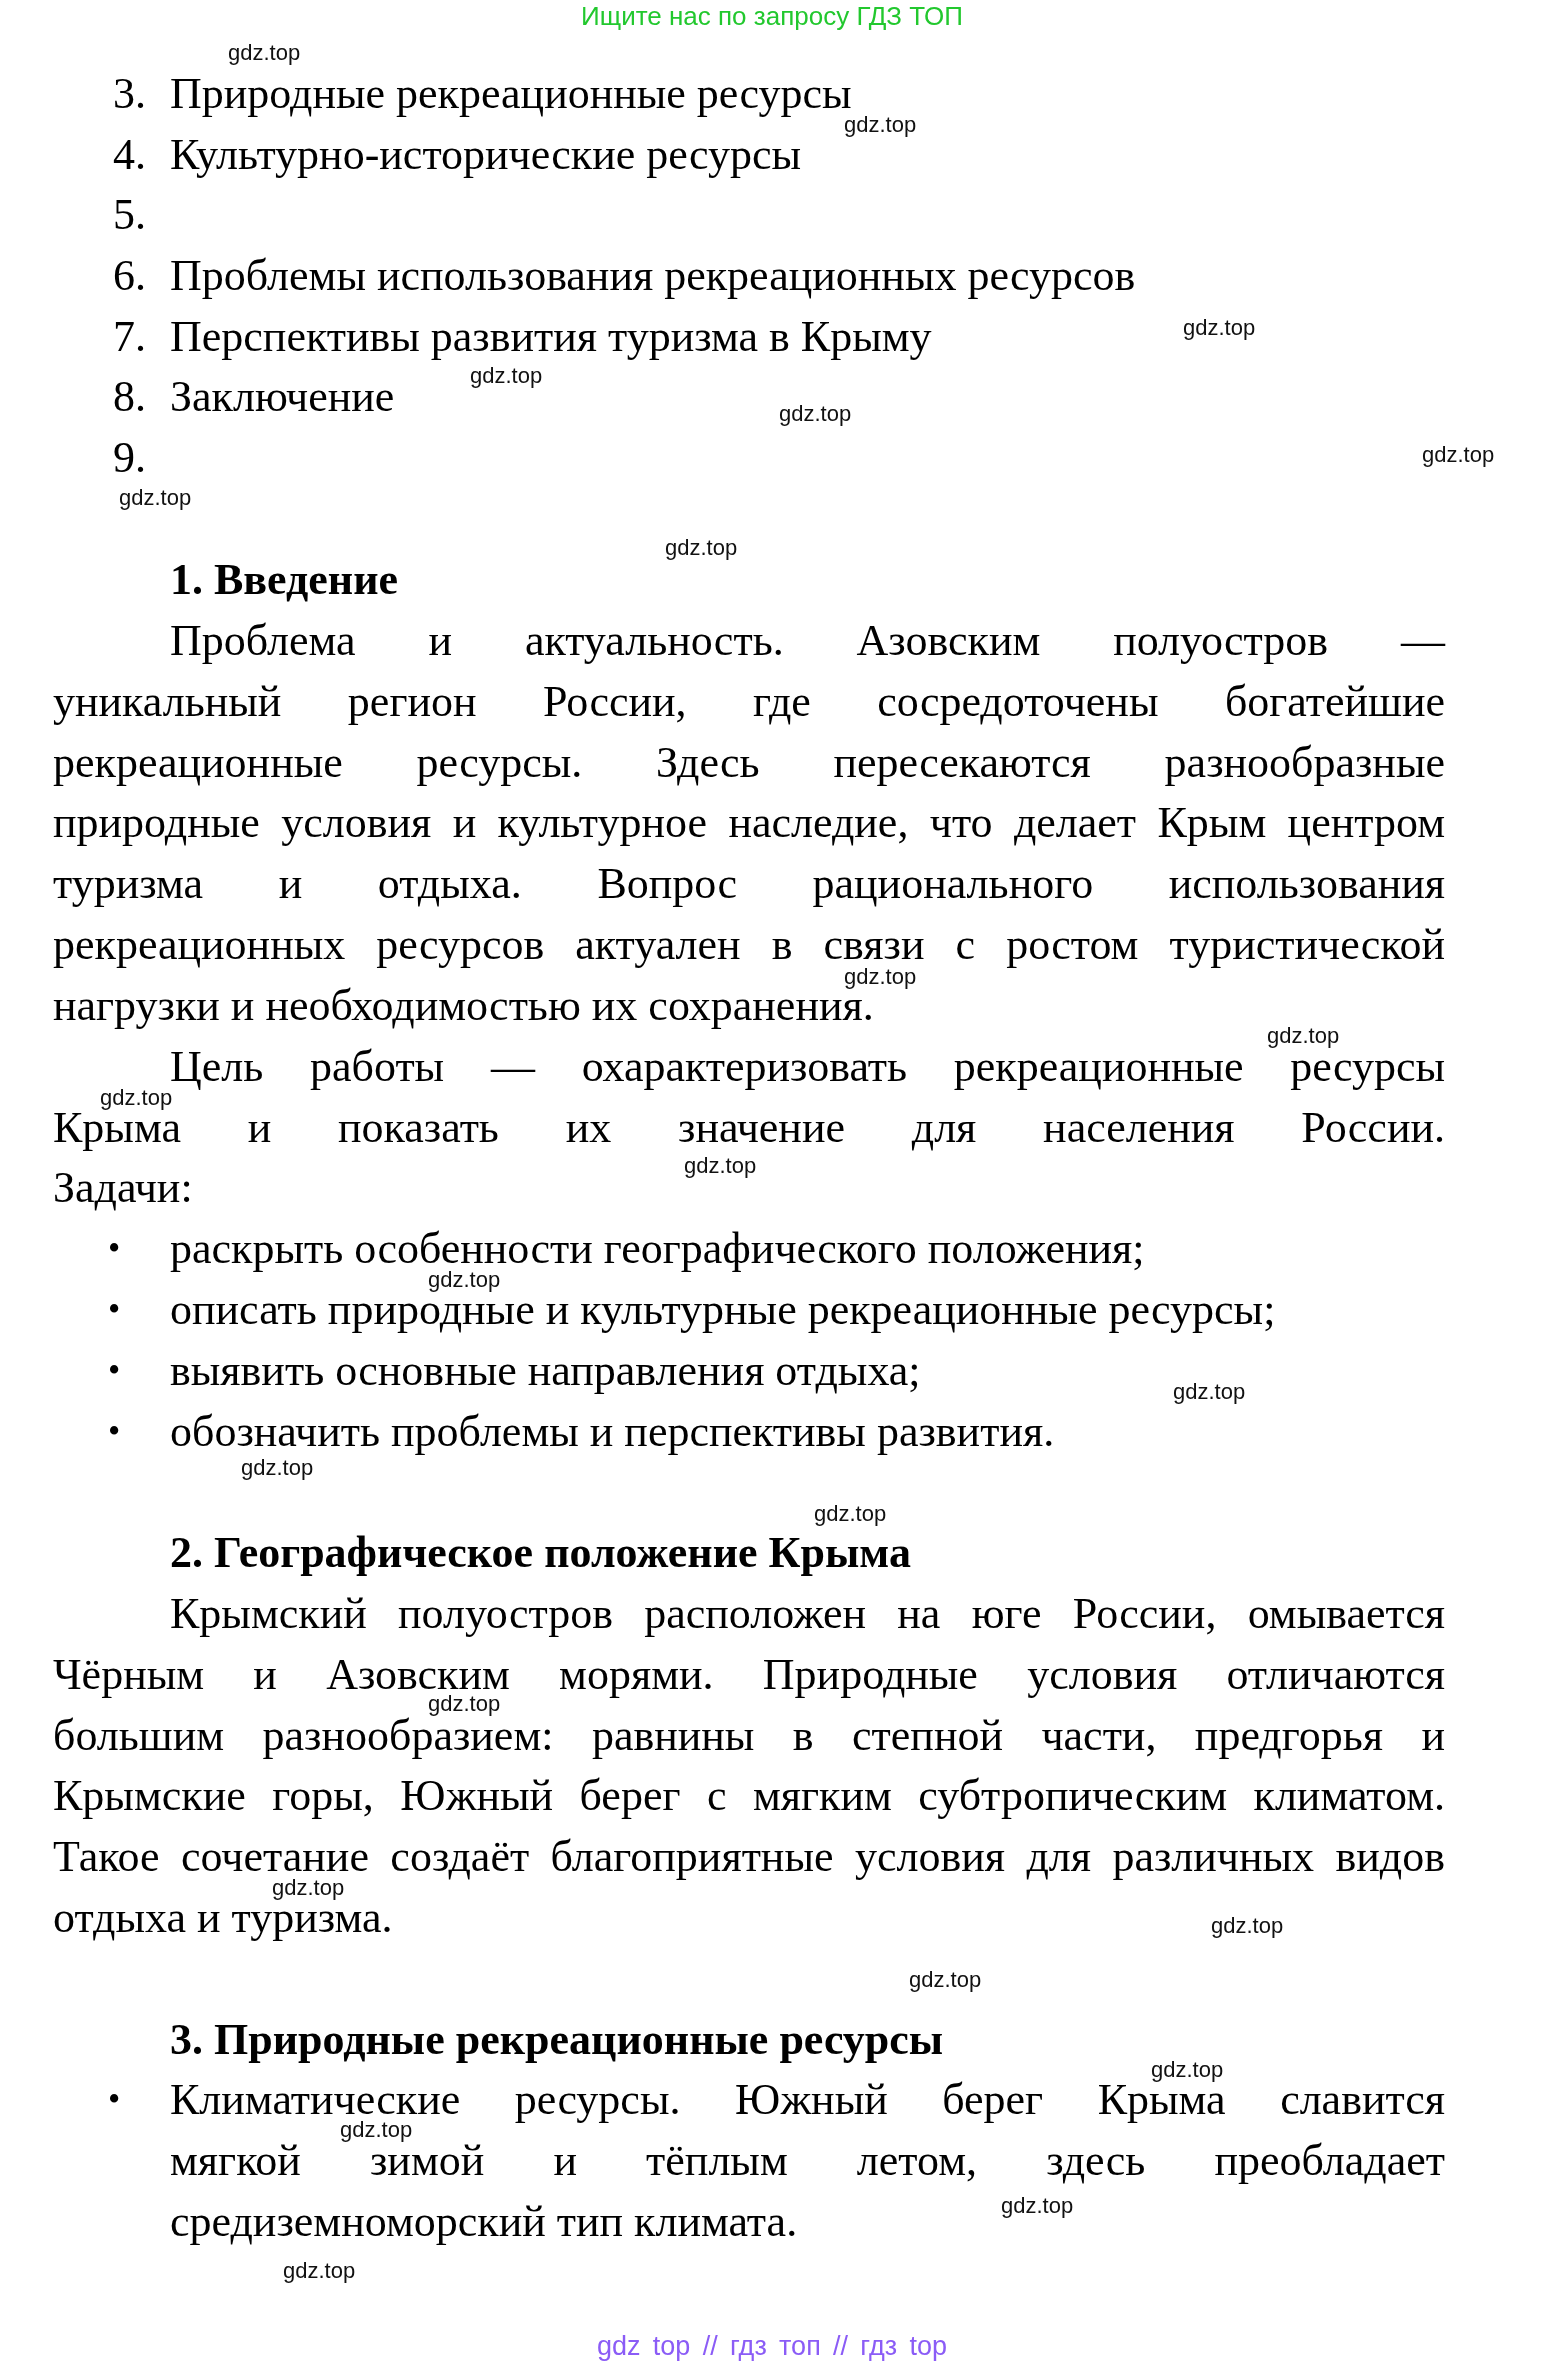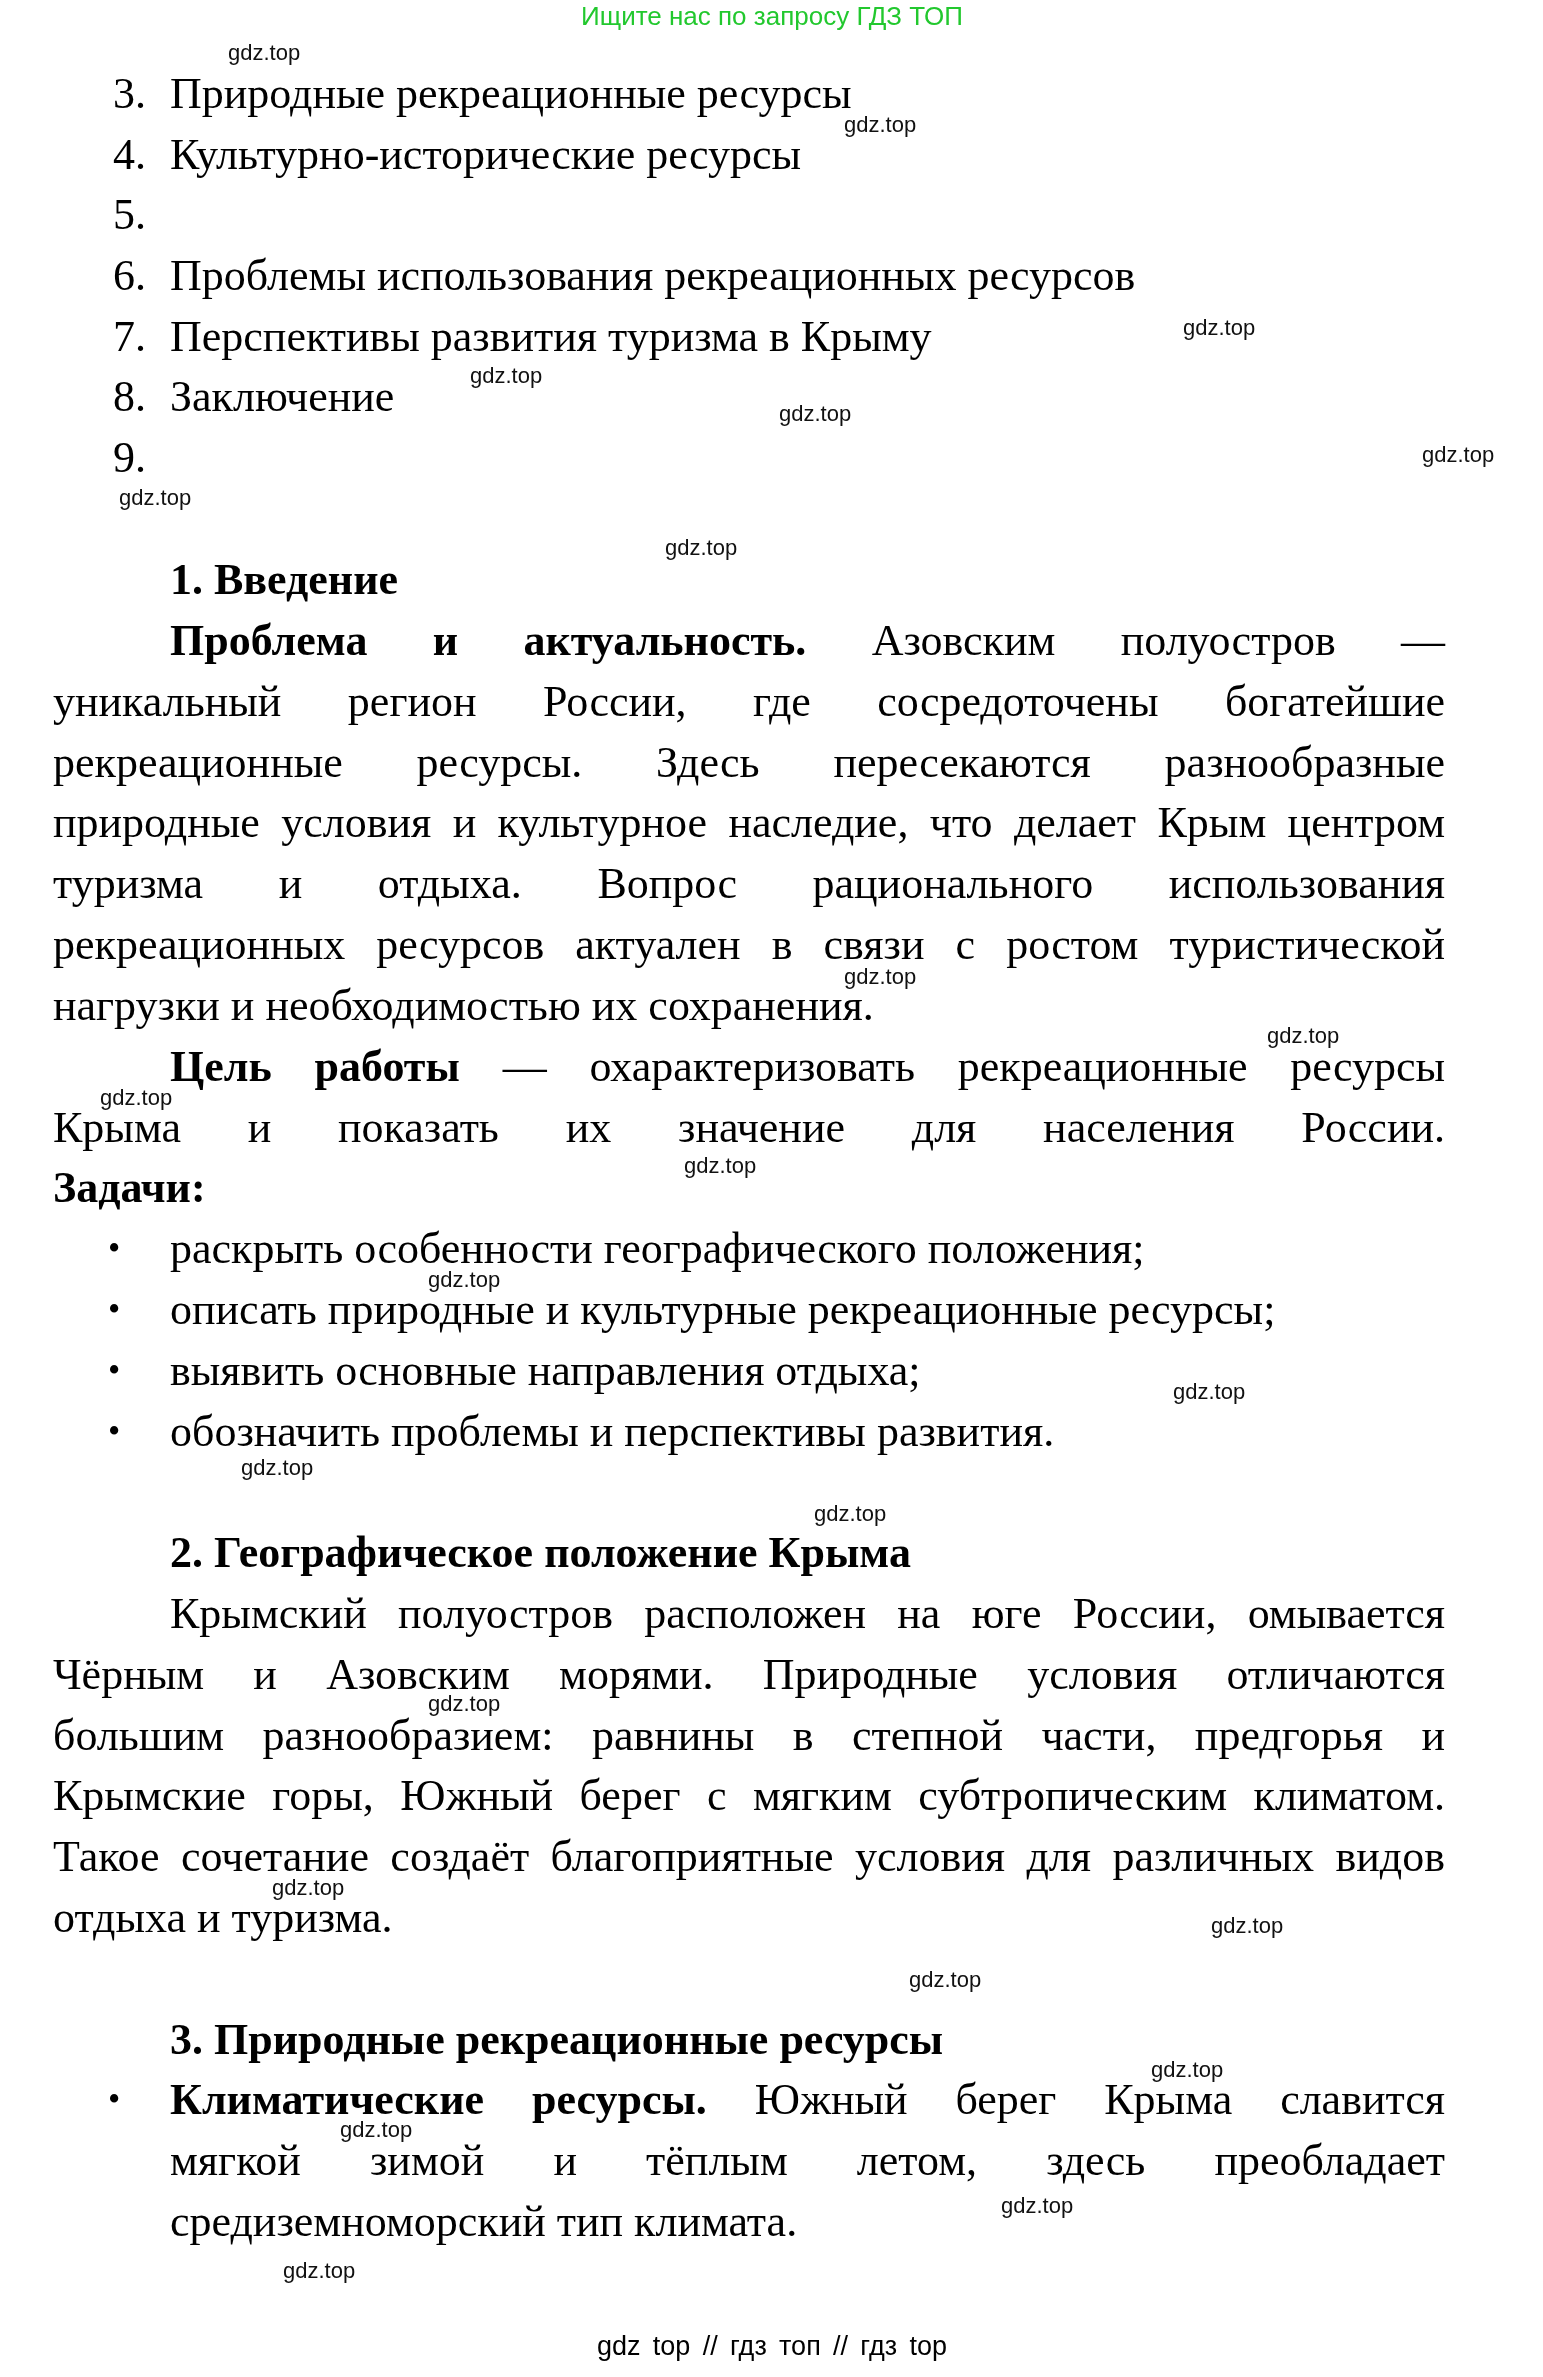--- a/index.html
+++ b/index.html
@@ -5,38 +5,38 @@
   html, body { margin: 0; padding: 0; background: #ffffff; }
   body { width: 1544px; height: 2377px; position: relative; overflow: hidden; }
   .header {
     position: absolute; left: 0; top: 0; width: 1544px; height: 32px;
     text-align: center; font-family: "Liberation Sans", sans-serif;
     font-size: 26px; line-height: 32px; color: #22c82e;
   }
   .footer {
     position: absolute; left: 0; top: 2326px; width: 1544px; height: 40px;
     text-align: center; font-family: "Liberation Sans", sans-serif;
-    font-size: 27px; line-height: 40px; color: #000000;
+    font-size: 27px; line-height: 40px; color: #8b5cf6;
     word-spacing: 4.8px;
   }
   .doc {
     position: absolute; left: 53px; top: 0; width: 1392px;
     font-family: "Liberation Serif", serif; font-size: 44px; line-height: 61px;
     color: #000;
   }
   .line { position: absolute; left: 0; width: 1392px; height: 61px; white-space: nowrap; }
   .toc-num { position: absolute; left: 60px; }
   .toc-text { position: absolute; left: 117px; }
   .heading { font-weight: bold; position: absolute; left: 117px; }
   .just {
     text-align: justify; text-align-last: justify; white-space: normal;
   }
   .just-ind { padding-left: 117px; box-sizing: border-box; }
   .last { text-align: left; text-align-last: left; }
-  .bold { font-weight: bold; }
+  .bold { font-weight: normal; }
   .bullet { position: absolute; left: 55px; top: 0; font-size: 35px; }
   .btext { position: absolute; left: 117px; right: 0; }
   .wm {
     position: absolute; font-family: "Liberation Sans", sans-serif;
     font-size: 22px; line-height: 25px; color: #111;
   }
 </style>
 </head>
 <body>
 

